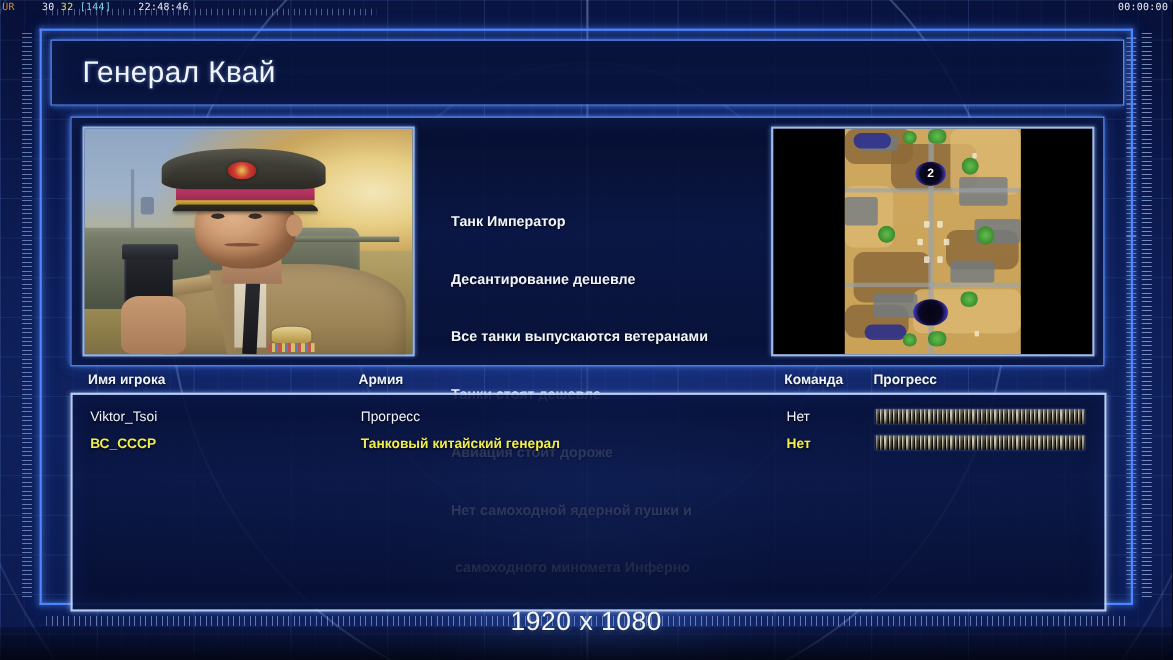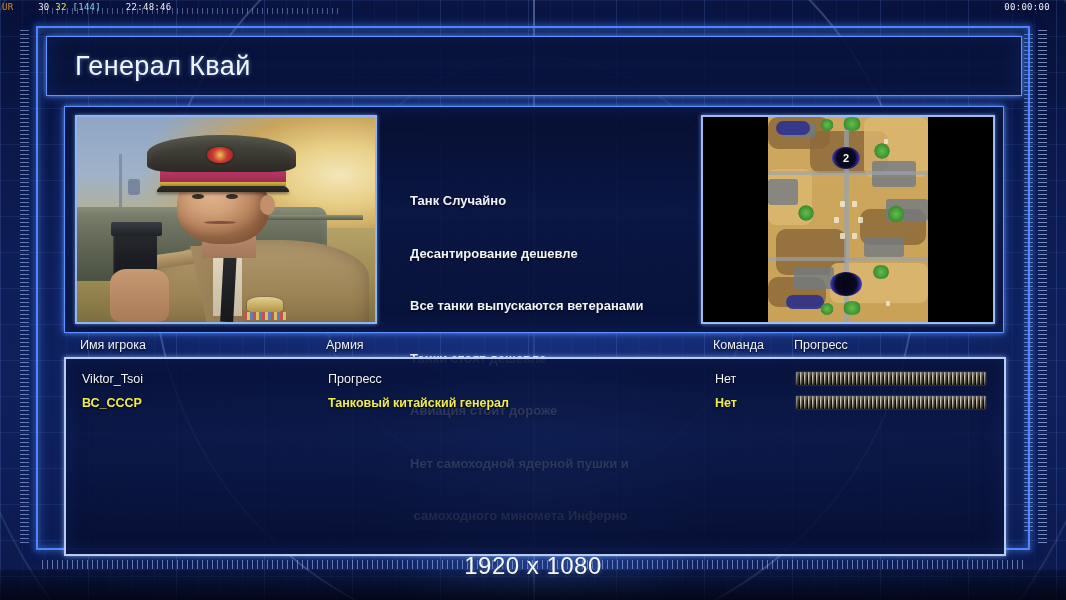--- a/index.html
+++ b/index.html
@@ -60,21 +60,21 @@
     font-family:"DejaVu Sans Mono","Liberation Mono",monospace;
     font-size:9px;line-height:14px;letter-spacing:.3px;
     z-index:40;
   }
   .topbar .fps{position:absolute;left:2px;top:0;white-space:nowrap;}
   .topbar .fps i{font-style:normal;}
   .c-orange{color:#d98a34;}
   .c-white{color:#e9eef7;margin-left:19px;}
   .c-yellow{color:#e8e352;}
   .c-cyan{color:#7fd4e8;}
-  .topbar .clock{position:absolute;right:16px;top:0;color:#e9eef7;}
+  .topbar .clock{position:absolute;right:4px;top:0;color:#e9eef7;}
 
   
   .hud-frame{
     position:absolute;left:36px;top:26px;width:994px;height:524px;
     pointer-events:none;z-index:12;
   }
   .hud-frame .edge{
     position:absolute;background:#4f86ff;
     box-shadow:0 0 6px rgba(90,150,255,.95),0 0 14px rgba(60,110,235,.55);
   }
@@ -315,21 +315,21 @@
     display:flex;align-items:center;justify-content:center;
     color:#fff;font-size:11px;font-weight:bold;line-height:1;
     text-shadow:0 0 2px #000;
   }
 
   
   #col-headers{
     position:absolute;left:64px;top:338px;width:938px;height:20px;z-index:18;
   }
   #col-headers span{
-    position:absolute;top:0;font-size:12.5px;font-weight:normal;color:#eef2fa;
+    position:absolute;top:0;font-size:12.5px;font-weight:bold;color:#eef2fa;
     text-shadow:0 1px 2px rgba(0,0,0,.85);white-space:nowrap;
   }
   .ch-name{left:16px;}
   .ch-army{left:262px;}
   .ch-team{left:649px;}
   .ch-prog{left:730px;}
 
   
   #list-panel{
     left:64px;top:357px;width:938px;height:195px;
@@ -449,21 +449,21 @@
       <div class="pt-captop"></div>
       <div class="pt-capemblem"></div>
       <div class="pt-gun"></div>
       <div class="pt-gunslide"></div>
       <div class="pt-gunhand"></div>
       <div class="pt-medal"></div>
       <div class="pt-ribbon"></div>
     </div>
 
     <div class="desc">
-      <div>Танк Случайно</div>
+      <div>Танк Император</div>
       <div>Десантирование дешевле</div>
       <div>Все танки выпускаются ветеранами</div>
       <div>Танки стоят дешевле</div>
       <div>Авиация стоит дороже</div>
       <div>Нет самоходной ядерной пушки и</div>
       <div> самоходного миномета Инферно</div>
     </div>
 
     <div class="map-wrap">
       <div class="map-inner">

